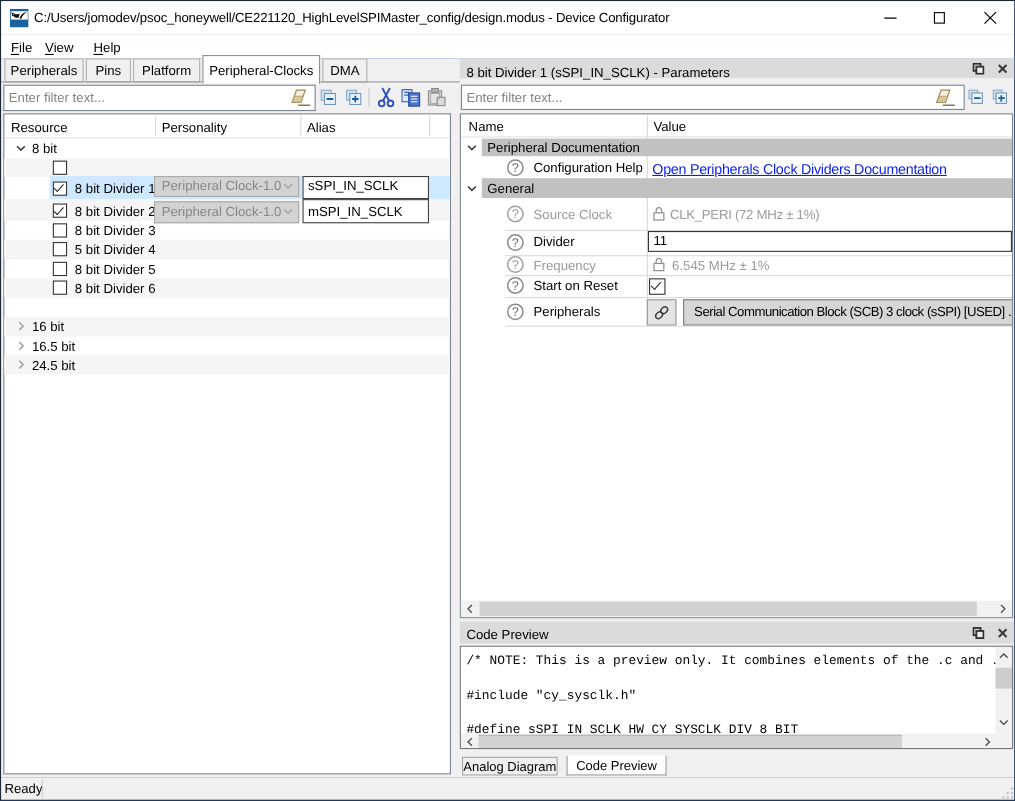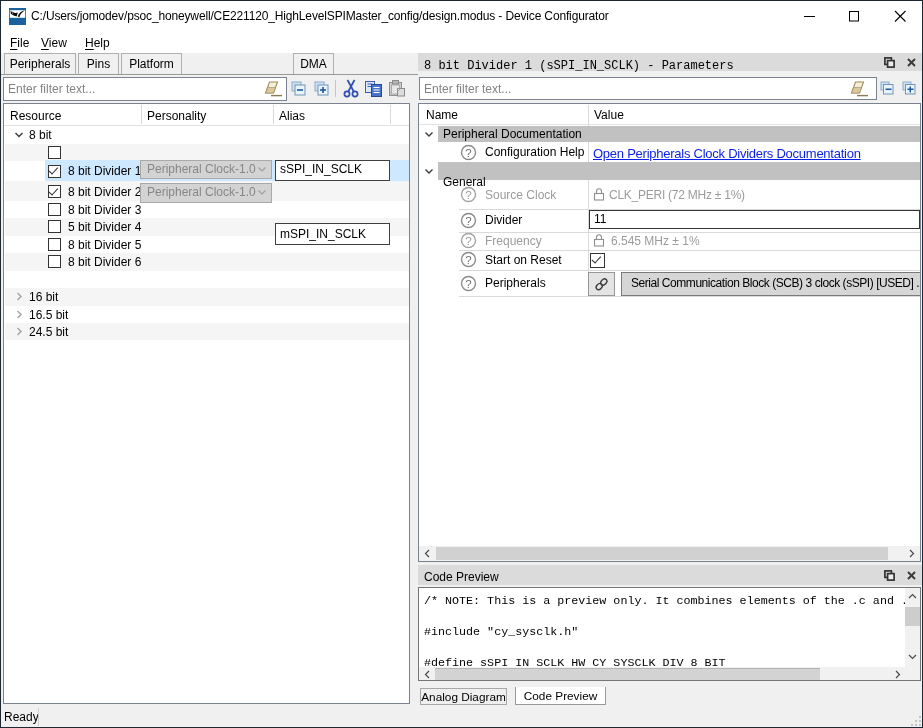--- a/index.html
+++ b/index.html
@@ -75,20 +75,21 @@
   <div id="menubar">
     <span class="menu" style="left:9px;"><span class="mu">F</span>ile</span>
     <span class="menu" style="left:40px;"><span class="mu">V</span>iew</span>
     <span class="menu" style="left:84px;"><span class="mu">H</span>elp</span>
   </div>
   <div id="content">
 
     <div class="tab" style="left:3px;width:72px;">Peripherals</div>
     <div class="tab" style="left:77px;width:41px;">Pins</div>
     <div class="tab" style="left:120px;width:61px;">Platform</div>
+    <div class="tab tabactive" style="left:183px;width:107px;">Peripheral-Clocks</div>
     <div class="tab" style="left:292px;width:41px;">DMA</div>
     <div id="tabline"></div>
 
     <div id="lfilter">
         <span class="ph">Enter filter text...</span>
       <svg class="icon" style="right:3px;top:3px;" width="20" height="16" viewBox="0 0 20 16">
         <path d="M6.5,1 L14.5,1 L10.5,12 L2.5,12 Z" fill="#f4eedd" stroke="#a08c58" stroke-width="1.1"></path>
         <path d="M4.8,6.5 L12.6,6.5 L10.5,12 L2.5,12 Z" fill="#dbc89f" stroke="#a08c58" stroke-width="0.6"></path>
         <line x1="8" y1="14.6" x2="19" y2="14.6" stroke="#8a7a50" stroke-width="1.4"></line>
       </svg>
@@ -203,27 +204,27 @@
       </div>
       <div class="tbox" style="left:271px;top:55.5px;width:112.5px;height:19px;">
         <span style="position:absolute;left:4px;top:1px;">sSPI_IN_SCLK</span>
       </div>
       <div class="drop" style="left:136px;top:79px;width:130px;height:17.5px;">
         <span style="position:absolute;left:6px;top:1px;color:#878787;">Peripheral Clock-1.0</span>
         <svg class="icon" style="right:4px;top:4px;" width="10" height="10" viewBox="0 0 10 10">
             <polyline points="1.5,2.5 5,6 8.5,2.5" fill="none" stroke="#a0a0a0" stroke-width="1.2"></polyline>
           </svg>
       </div>
-      <div class="tbox" style="left:271px;top:76.5px;width:112.5px;height:20.5px;margin-top:42px;">
+      <div class="tbox" style="left:271px;top:76.5px;width:112.5px;height:20.5px;">
         <span style="position:absolute;left:4px;top:3px;">mSPI_IN_SCLK</span>
       </div>
     </div>
 
     <div id="rtitle">
-        <span style="position:absolute;left:6px;top:6px;font-family:Liberation Mono, monospace;">8 bit Divider 1 (sSPI_IN_SCLK) - Parameters</span>
+        <span style="position:absolute;left:6px;top:6px;">8 bit Divider 1 (sSPI_IN_SCLK) - Parameters</span>
       <svg class="icon" style="left:466px;top:4px;" width="11" height="11" viewBox="0 0 11 11">
         <rect x="0.9" y="0.9" width="6.5" height="6.5" fill="none" stroke="#333" stroke-width="1.7"></rect>
         <rect x="3.6" y="3.6" width="6.5" height="6.5" fill="#ececec" stroke="#333" stroke-width="1.7"></rect>
       </svg>
       <svg class="icon" style="left:489px;top:4.5px;" width="9" height="9" viewBox="0 0 9 9">
         <line x1="1" y1="1" x2="8" y2="8" stroke="#3a3a3a" stroke-width="1.9"></line>
         <line x1="8" y1="1" x2="1" y2="8" stroke="#3a3a3a" stroke-width="1.9"></line>
       </svg>
     </div>
 
@@ -263,21 +264,21 @@
           <circle cx="8.5" cy="8.5" r="7" fill="none" stroke="#8a8a8a" stroke-width="1.4"></circle>
           <text x="8.5" y="12.6" text-anchor="middle" font-size="11.5" fill="#6e6e6e" font-family="Liberation Sans">?</text>
         </svg>
       <span class="rname" style="top:41px;">Configuration Help</span>
       <span style="position:absolute;left:174px;top:41.5px;color:#0a1fe8;text-decoration:underline;font-size:13px;letter-spacing:-0.25px;">Open Peripherals Clock Dividers Documentation</span>
 
       <div class="band" style="top:58px;height:18px;left:19px;width:482px;"></div>
       <svg class="icon" style="left:4px;top:62px;" width="12" height="12" viewBox="0 0 12 12">
           <polyline points="2.5,3.5 6,7 9.5,3.5" fill="none" stroke="#3b3b3b" stroke-width="1.4"></polyline>
         </svg>
-      <span style="position:absolute;left:24px;top:60px;margin-top:11px;">General</span>
+      <span style="position:absolute;left:24px;top:60px;">General</span>
 
       <svg class="qmark" style="left:41px;top:82px;" width="17" height="17" viewBox="0 0 17 17">
           <circle cx="8.5" cy="8.5" r="7" fill="none" stroke="#a2a2a2" stroke-width="1.4"></circle>
           <text x="8.5" y="12.6" text-anchor="middle" font-size="11.5" fill="#979797" font-family="Liberation Sans">?</text>
         </svg>
       <span class="rname gtxt" style="top:84px;">Source Clock</span>
       <svg class="icon lock" style="left:173px;top:83px;" width="14" height="15" viewBox="0 0 14 15">
           <rect x="2.5" y="6.5" width="9" height="6.5" fill="none" stroke="#8f8f8f" stroke-width="1.1"></rect>
           <path d="M4.5,6.5 V4.5 a2.5,2.7 0 0 1 5,0 V6.5" fill="none" stroke="#8f8f8f" stroke-width="1.1"></path>
         </svg>

